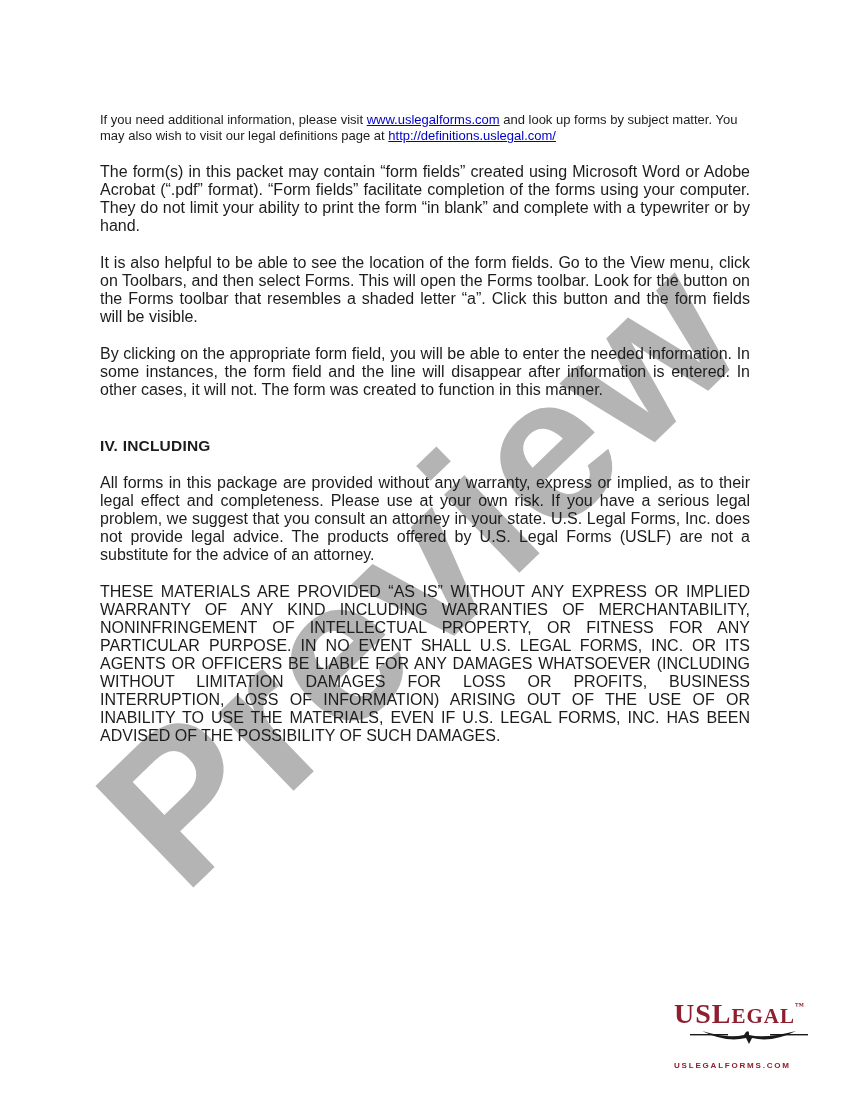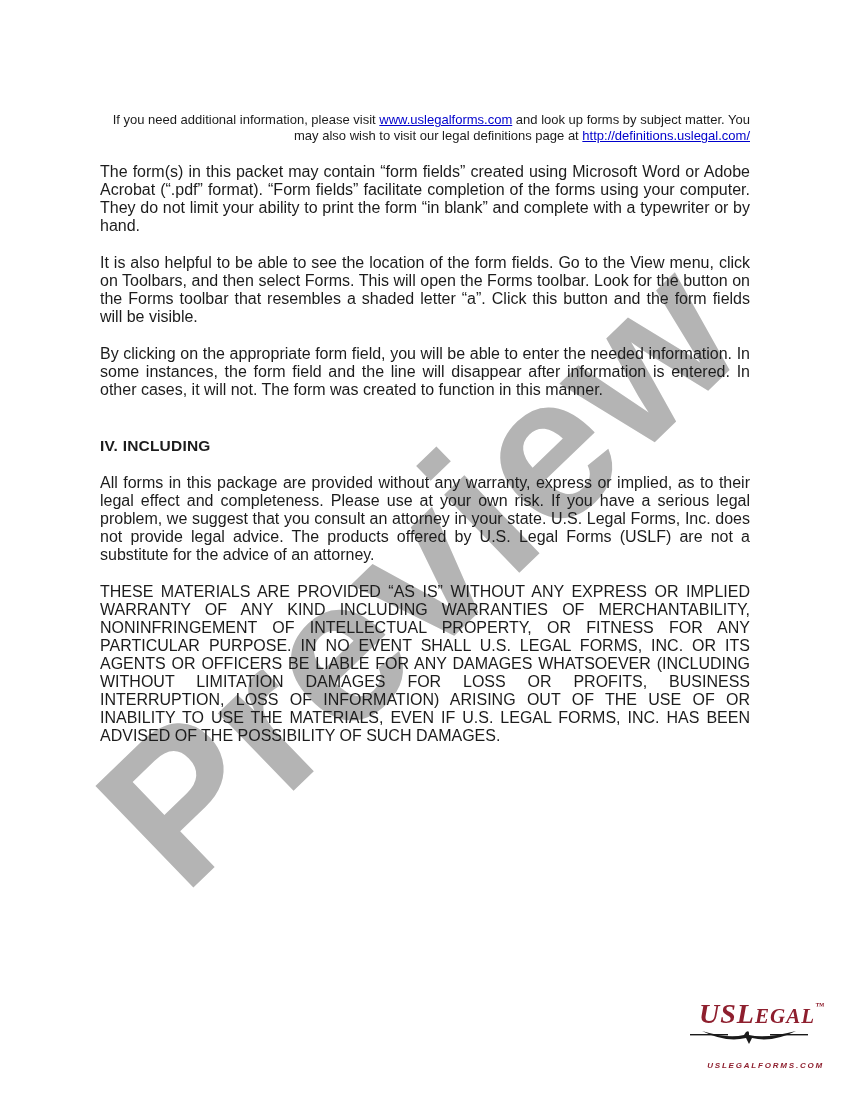--- a/index.html
+++ b/index.html
@@ -28,21 +28,21 @@
   .content {
     position: absolute;
     z-index: 2;
     left: 100px;
     top: 112px;
     width: 650px;
   }
   .intro {
     font-size: 13px;
     line-height: 16px;
-    text-align: right;
+    text-align: left;
     margin: 0 0 0 0;
   }
   .intro a {
     color: #0000cc;
     text-decoration: underline;
     cursor: pointer;
   }
   h2.sec-heading {
     font-size: 15.5px;
     font-weight: bold;
@@ -55,22 +55,21 @@
     text-align: justify;
     margin: 19px 0 0 0;
   }
   p.bold-par { font-weight: normal; }
   .logo {
     position: absolute;
     z-index: 2;
     right: 26px;
     bottom: 30px;
     width: 150px;
-    text-align: right;
-    font-style: italic;
+    text-align: left;
   }
   .logo-wordmark {
     font-family: "Liberation Serif", serif;
     font-weight: bold;
     color: #8e1f2e;
     line-height: 1;
     white-space: nowrap;
   }
   .logo-big { font-size: 28px; letter-spacing: 1px; }
   .logo-small { font-size: 21px; letter-spacing: 1px; }

